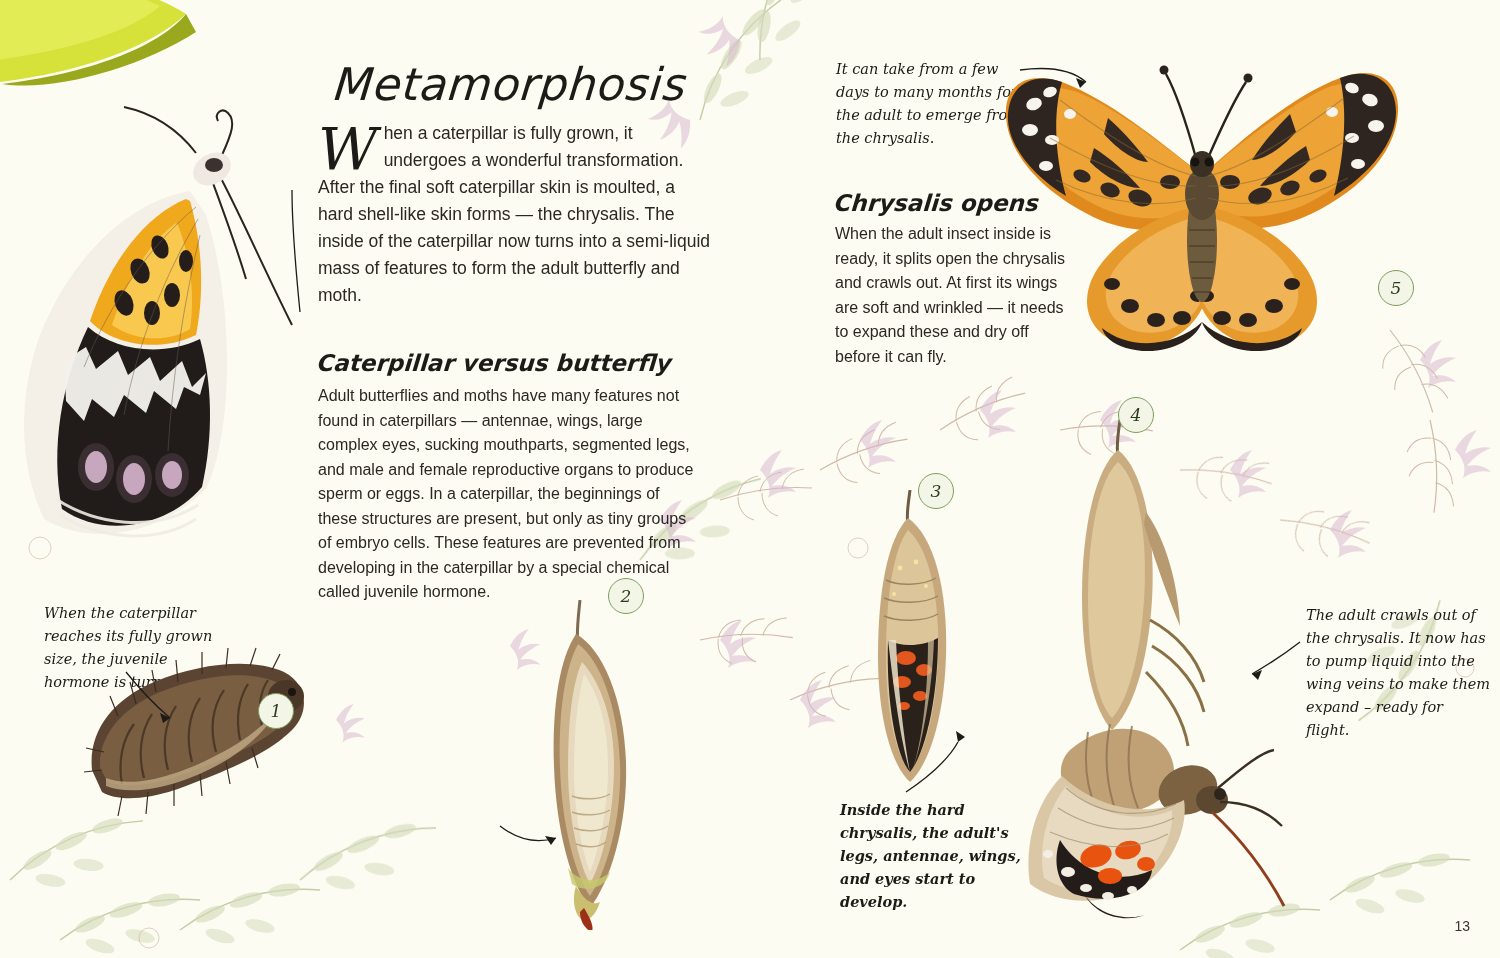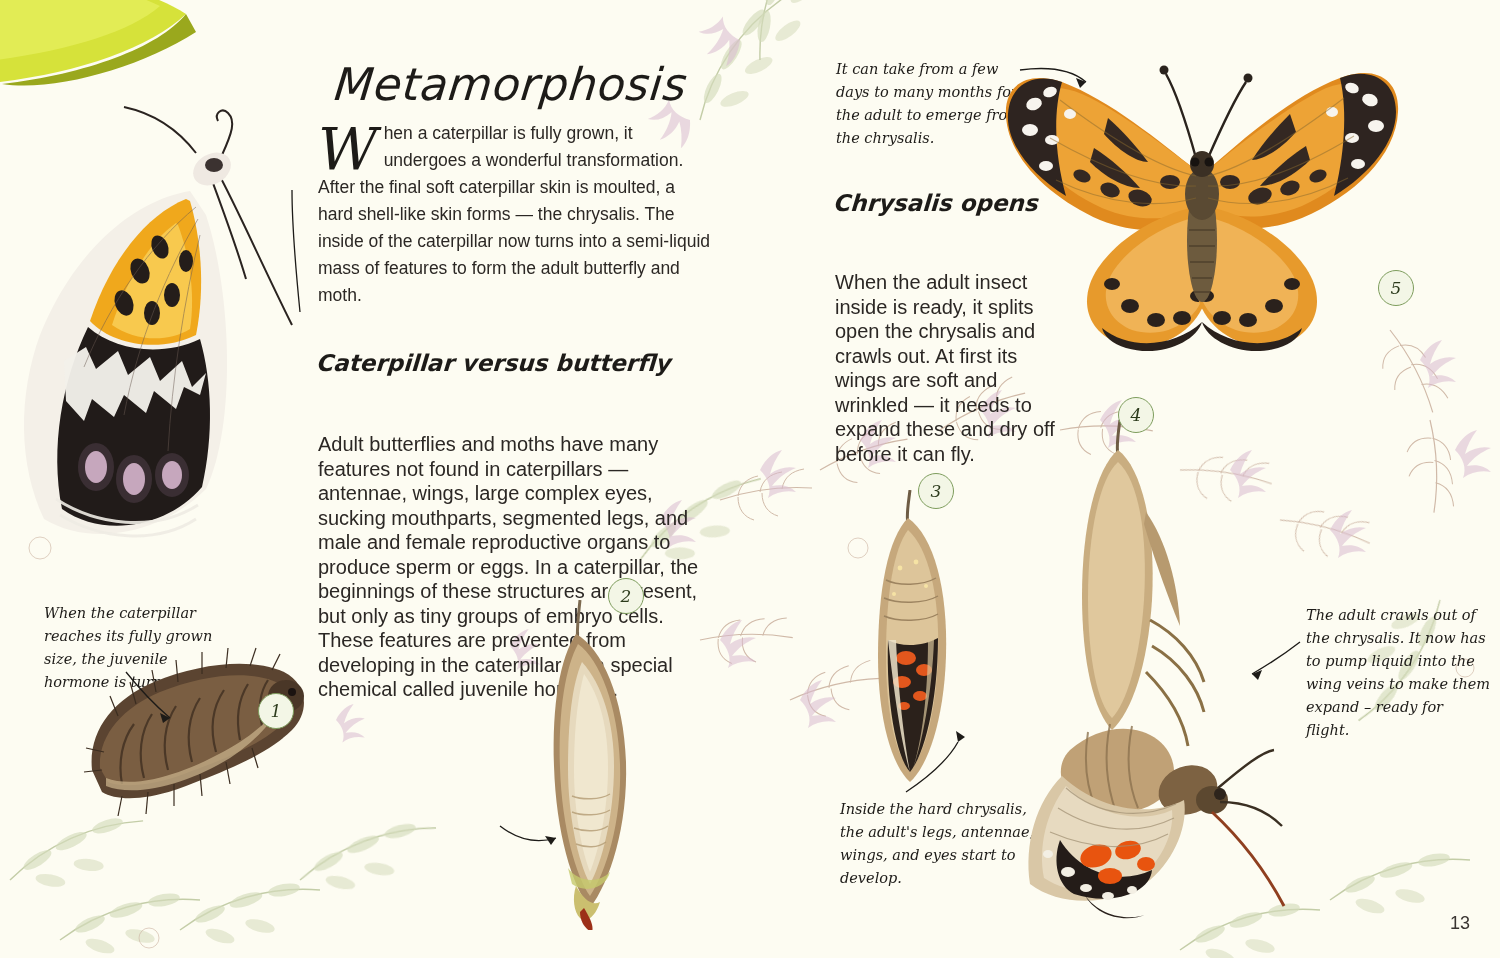--- a/index.html
+++ b/index.html
@@ -65,47 +65,46 @@
     font-weight: 700;
     font-size: 23px;
     color: #1d1b18;
     transform: skewX(-6deg);
   }
   #subhead-caterpillar { left: 318px; top: 350px; }
   #subhead-chrysalis   { left: 835px; top: 190px; }
 
   .body-col {
     position: absolute;
-    font-size: 20px;
+    font-size: 16px;
     line-height: 24.5px;
     color: #2b2724;
-    margin-top: 48px;
   }
   #body-caterpillar { left: 318px; top: 384px; width: 382px; }
   #body-chrysalis   { left: 835px; top: 222px; width: 232px; }
 
   .handwritten {
     position: absolute;
     font-family: "DejaVu Serif", serif;
     font-style: italic;
     font-size: 14.5px;
     line-height: 23px;
     color: #1d1b18;
   }
   #note-1 { left: 44px;   top: 602px;  width: 180px; }
   #note-2 { left: 384px;  top: 748px;  width: 160px; }
-  #note-3 { left: 840px;  top: 798px;  width: 200px; }
+  #note-3 { left: 840px;  top: 798px;  width: 200px; font-weight: bold; }
   #note-4 { left: 1306px; top: 604px;  width: 185px; font-style: italic; }
   #note-5 { left: 836px;  top: 58px;   width: 186px; }
 
   .page-number {
     position: absolute;
     right: 30px;
     bottom: 24px;
-    font-size: 18px;
+    font-size: 14px;
     color: #3a3532;
   }
 
   
   .step-badge {
     position: absolute;
     width: 34px;
     height: 34px;
     border-radius: 50%;
     border: 1.6px solid #7d9c5c;

